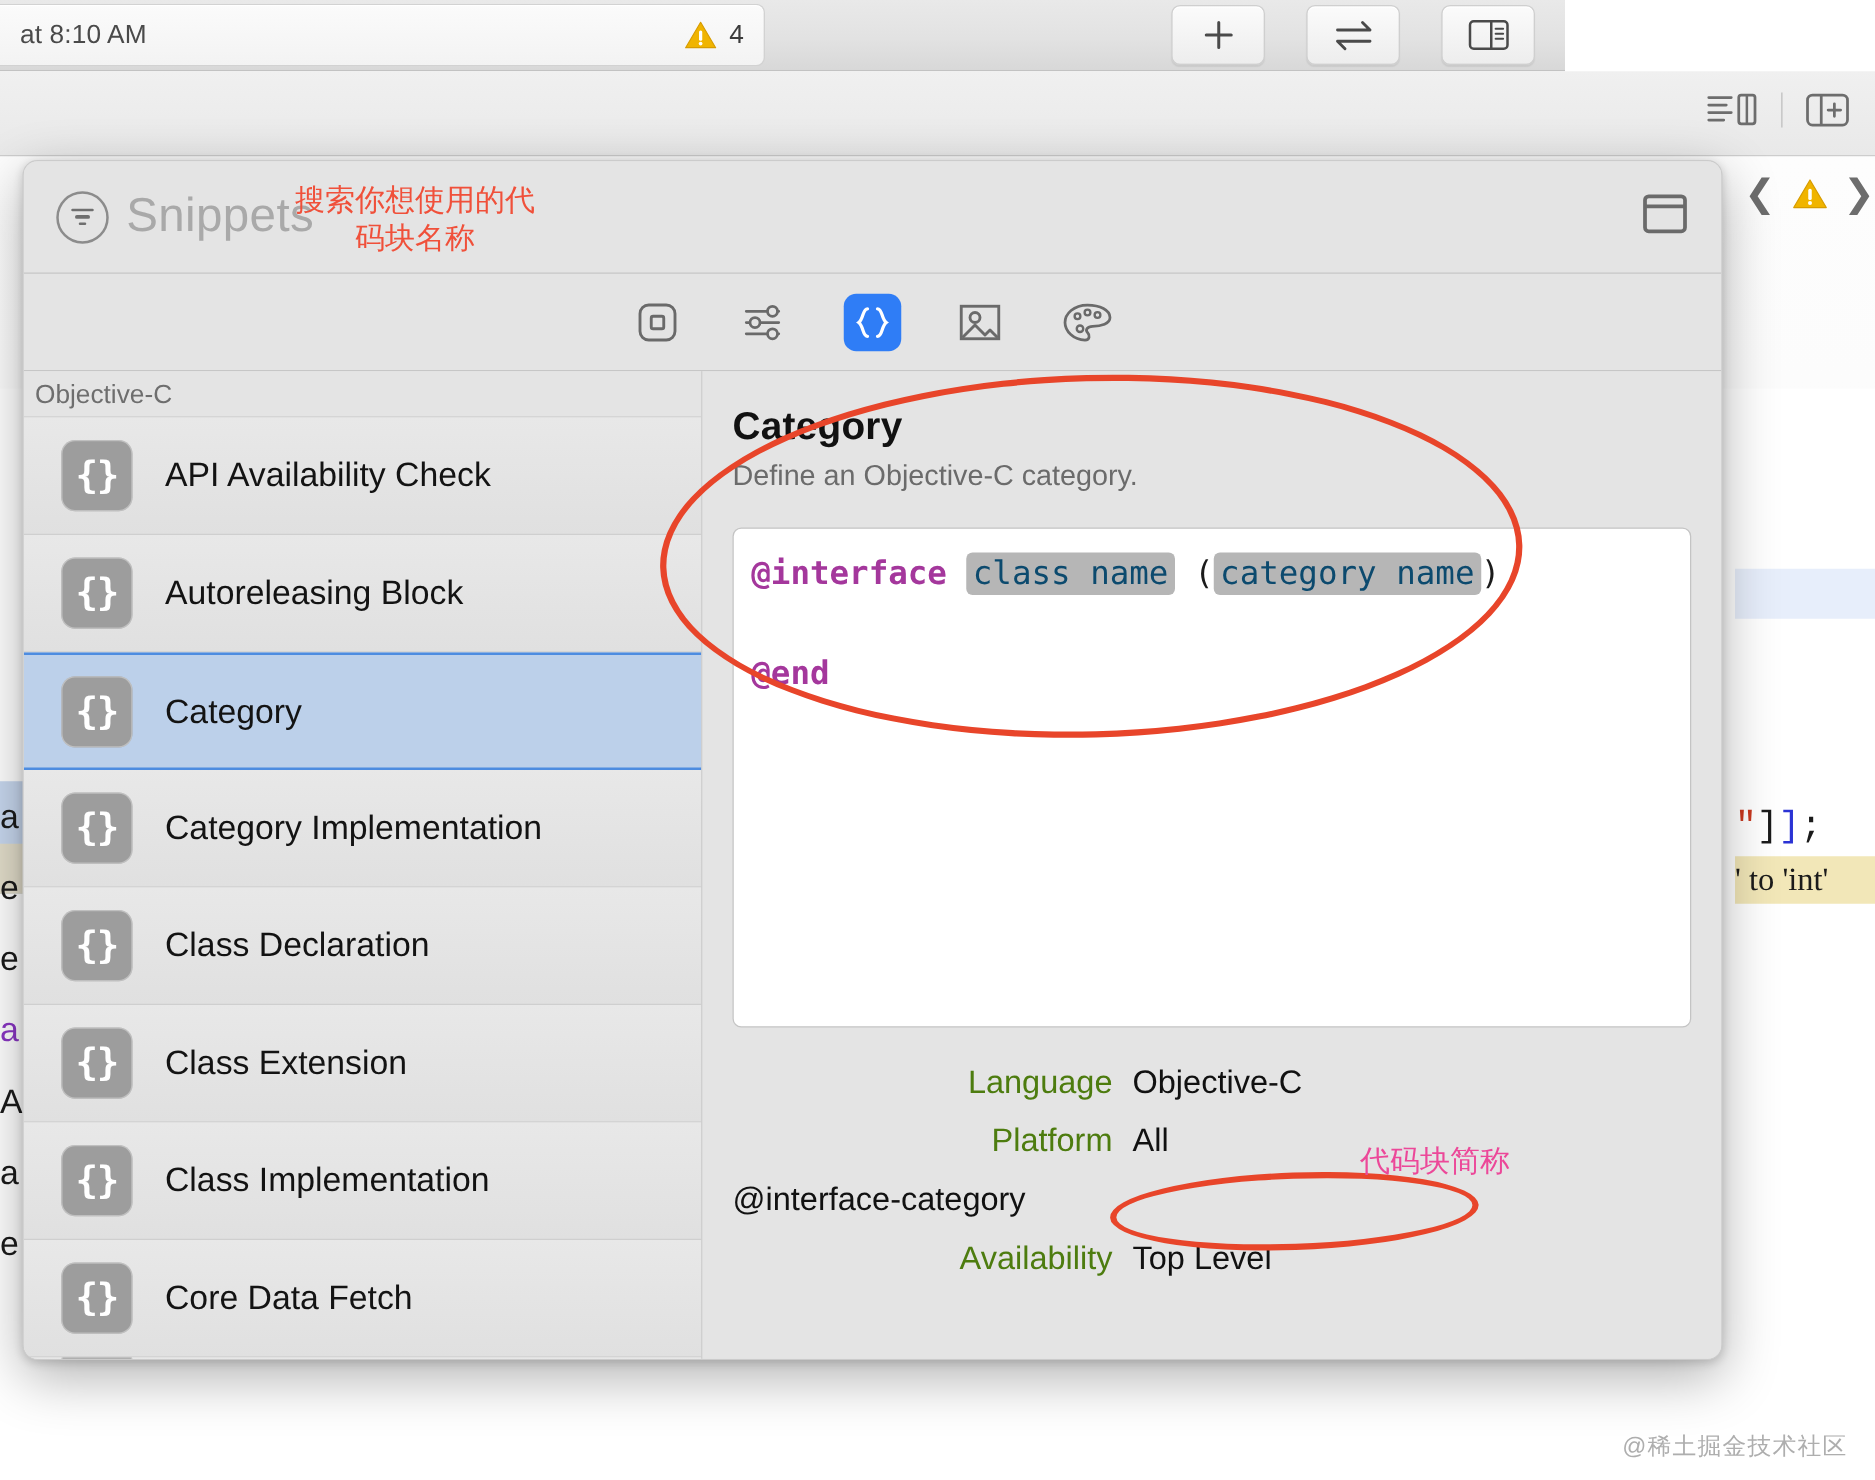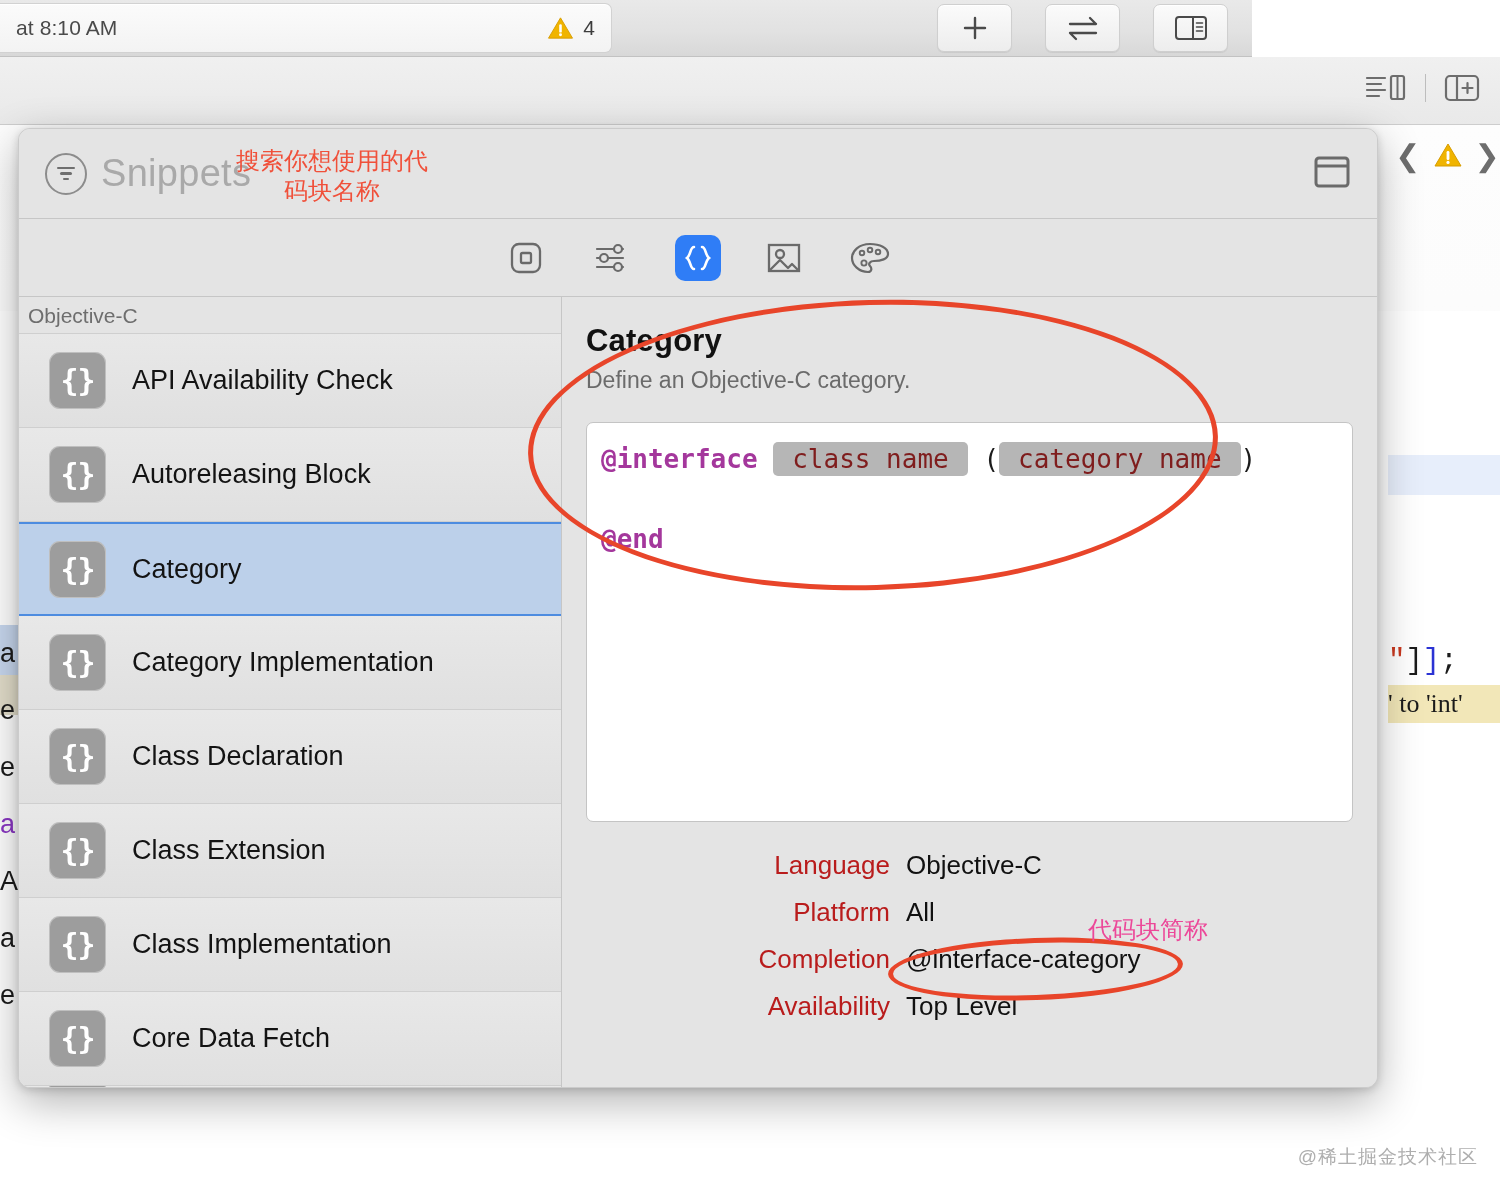--- a/index.html
+++ b/index.html
@@ -183,28 +183,28 @@
     margin-top: 28px; height: 400px; background: #ffffff;
     border: 1px solid #c4c4c4; border-radius: 7px;
     padding: 16px 14px; overflow: hidden;
   }
   .code-line {
     font-family: "DejaVu Sans Mono", monospace; font-size: 26px;
     line-height: 40px; color: #1b1b1b; white-space: pre; display: block;
   }
   .kw-purple { color: #a4379c; font-weight: 700; }
   .ph {
-    background: #b6b6b6; color: #7f1d1d; border-radius: 5px;
-    padding: 2px 19px;
+    background: #b6b6b6; color: #0c4a6e; border-radius: 5px;
+    padding: 2px 5px;
   }
   .meta { margin-top: 28px; }
   .meta-row { display: flex; align-items: baseline; margin-bottom: 16px; }
   .meta-key {
     width: 320px; text-align: right; padding-right: 16px;
-    font-size: 26px; color: #b91c1c;
+    font-size: 26px; color: #4d7c0f;
   }
   .meta-val { font-size: 26px; color: #111; }
 
   
   .ellipse {
     position: absolute; border: 5px solid #e8452a; border-radius: 50%;
     background: transparent; z-index: 25; pointer-events: none;
   }
   #ell-code { left: 528px; top: 300px; width: 690px; height: 290px; transform: rotate(-1.5deg); }
   #ell-completion { left: 888px; top: 938px; width: 295px; height: 62px; transform: rotate(-2deg); }
@@ -423,21 +423,20 @@
         <div class="meta">
           <div class="meta-row">
             <span class="meta-key">Language</span>
             <span class="meta-val">Objective-C</span>
           </div>
           <div class="meta-row">
             <span class="meta-key">Platform</span>
             <span class="meta-val">All</span>
           </div>
           <div class="meta-row">
-            <span class="meta-key">Completion</span>
             <span class="meta-val">@interface-category</span>
           </div>
           <div class="meta-row">
             <span class="meta-key">Availability</span>
             <span class="meta-val">Top Level</span>
           </div>
         </div>
       </div>
     </div>
   </div>

